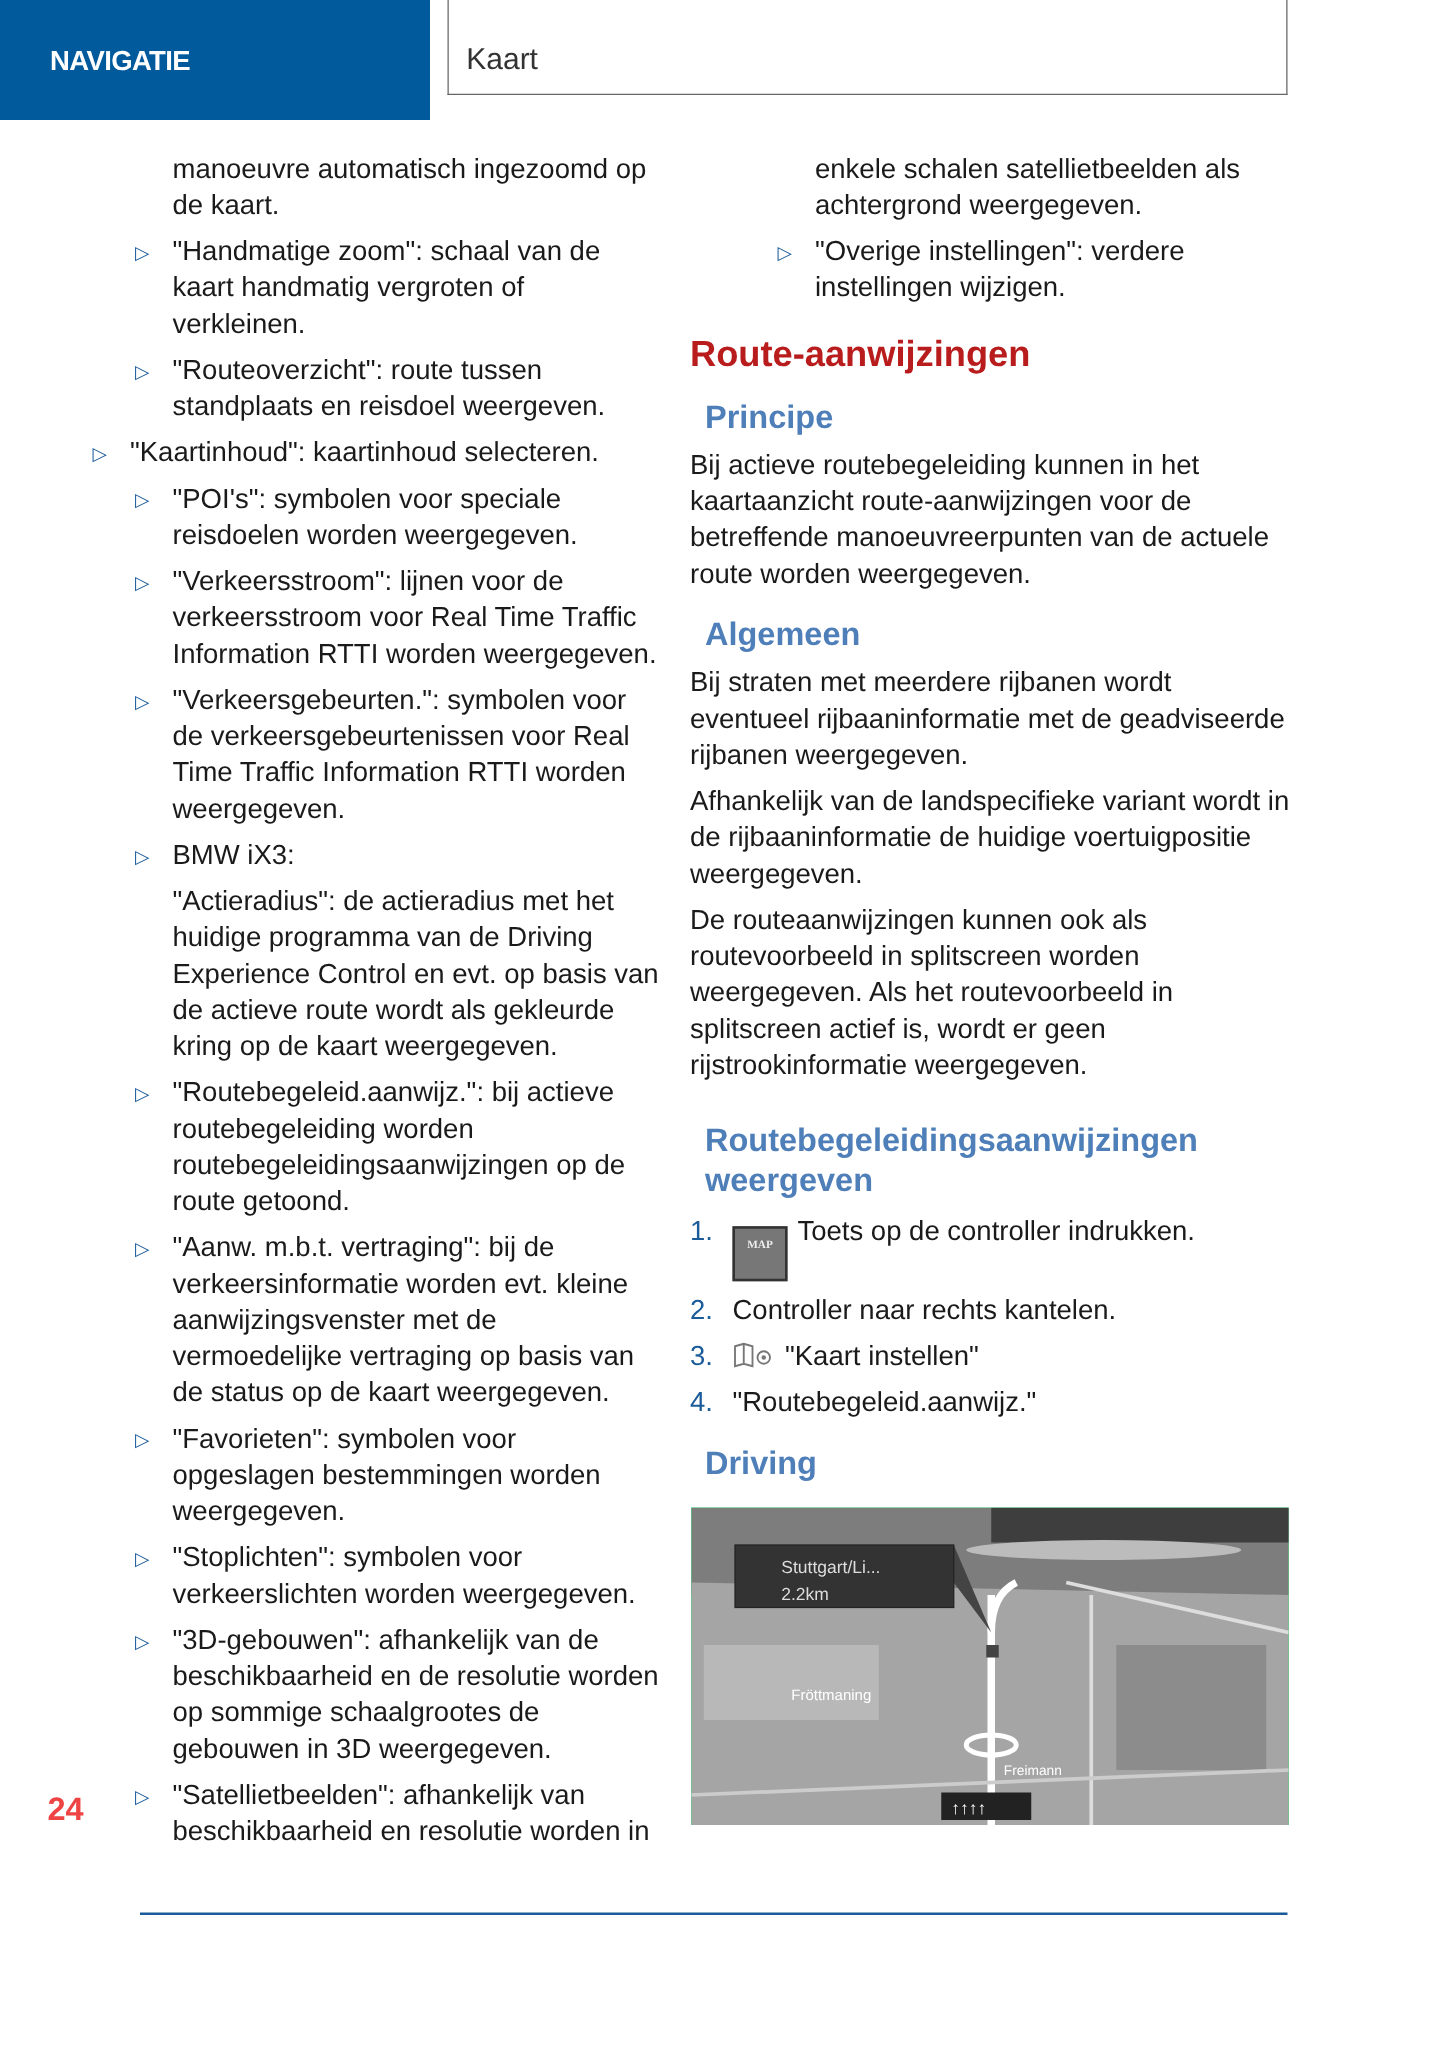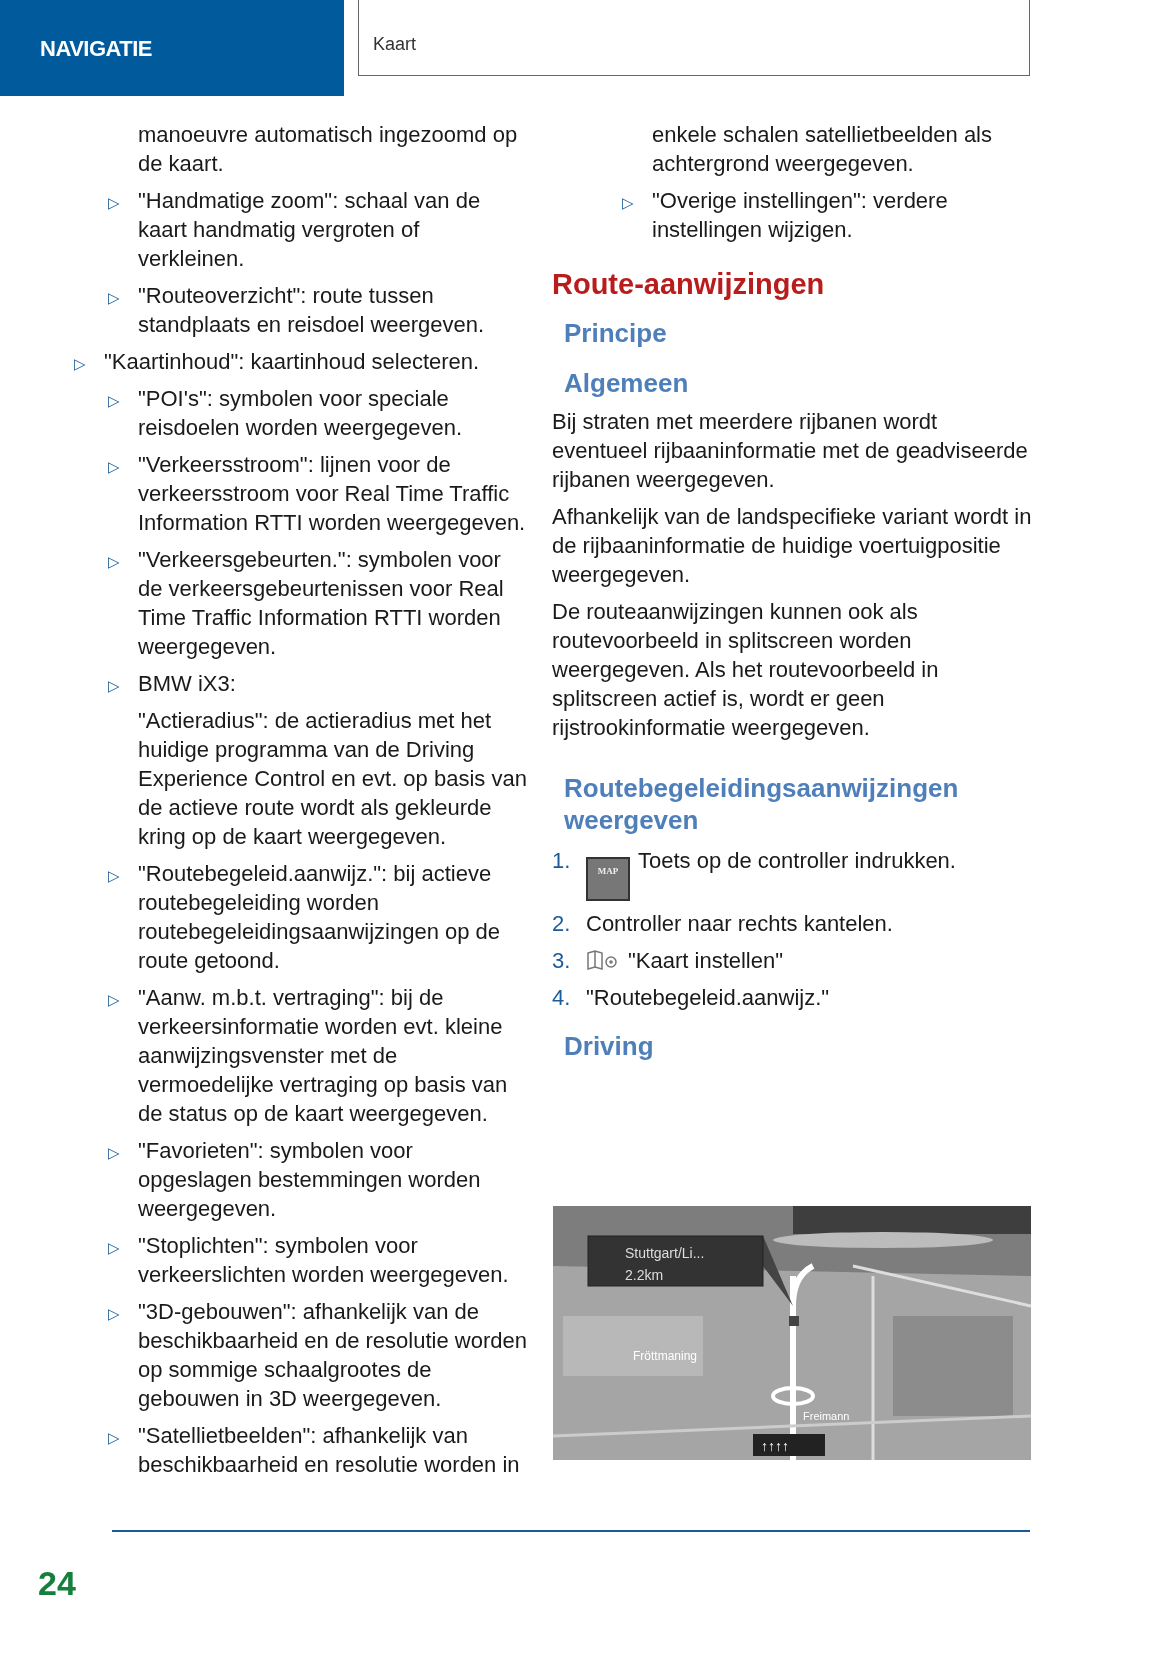--- a/index.html
+++ b/index.html
@@ -3,21 +3,21 @@
 <meta charset="utf-8">
 <style>
   html, body { margin:0; padding:0; background:#ffffff; }
   body { width:1165px; height:1653px; position:relative; overflow:hidden;
          font-family:"Liberation Sans", sans-serif; color:#1a1a1a; }
   .hdr-section { position:absolute; left:0; top:0; width:344px; height:96px; background:#005a9c;
                  color:#fff; font-weight:bold; font-size:22px; letter-spacing:-0.5px; }
   .hdr-section span { position:absolute; left:40px; top:36px; }
   .hdr-topic { position:absolute; left:358px; top:-2px; width:672px; height:78px;
                border:1.5px solid #666; border-top:none; box-sizing:border-box; background:#fff; }
-  .hdr-topic span { position:absolute; left:14px; top:36px; font-size:18px; color:#333; }
+  .hdr-topic span { position:absolute; left:14px; top:36px; font-size:24px; color:#333; }
   .col { position:absolute; font-size:22px; line-height:29px; }
   .colL { left:60px; top:120px; width:470px; }
   .colR { left:552px; top:120px; width:480px; }
   .p { margin:0 0 8px 0; }
   .li { position:relative; margin:0 0 8px 0; }
   .lvl1 { padding-left:44px; }
   .lvl2 { padding-left:78px; }
   .bullet { position:absolute; color:#1b5b99; font-size:15px; top:2px; }
   .lvl1 .bullet { left:14px; }
   .lvl2 .bullet { left:48px; }
@@ -25,21 +25,21 @@
   .h1 { color:#b91c1c; font-weight:bold; font-size:29px; margin:26px 0 14px; }
   .h2 { color:#4f7fb9; font-weight:bold; font-size:26px; margin:18px 12px 8px; line-height:32px; }
   .ol { margin:10px 0 4px; }
   .ol .item { position:relative; padding-left:34px; margin:0 0 8px 0; }
   .ol .num { position:absolute; left:0; color:#1b5b99; }
   .mapkey { display:inline-block; width:44px; height:44px; background:#777; border:2px solid #333;
             box-sizing:border-box; vertical-align:-6px; margin-right:8px; color:#eee; font-size:9px;
             text-align:center; line-height:24px; font-weight:bold;font-family:Liberation Serif, serif; }
   .mapset { display:inline-block; width:34px; height:22px; vertical-align:-3px; margin-right:8px; }
   .screen { position:absolute; left:553px; top:1206px; width:478px; height:254px; background:#22c55e; overflow:hidden; }
-  .pagenum { position:absolute; left:38px; top:1564px; font-size:34px; font-weight:bold; color:#15803d; }
+  .pagenum { position:absolute; left:38px; top:1432px; font-size:26px; font-weight:bold; color:#ef4444; }
   .footline { position:absolute; left:112px; top:1530px; width:918px; height:2px; background:#1b5b99; }
 </style>
 </head>
 <body>
 
 <div class="hdr-section">
     <span>NAVIGATIE</span>
   </div>
 <div class="hdr-topic">
     <span>Kaart</span>
@@ -66,20 +66,21 @@
 </div>
 
 <div class="col colR">
   <div class="p" style="padding-left:100px">enkele schalen satellietbeelden als achtergrond weergegeven.</div>
   <div class="li" style="padding-left:100px">
     <span class="bullet" style="left:70px">▷</span>
     <span>"Overige instellingen": verdere instellingen wijzigen.</span>
   </div>
   <div class="h1">Route-aanwijzingen</div>
   <div class="h2">Principe</div>
+  <div class="p">Bij actieve routebegeleiding kunnen in het kaartaanzicht route-aanwijzingen voor de betreffende manoeuvreerpunten van de actuele route worden weergegeven.</div>
   <div class="h2">Algemeen</div>
   <div class="p">Bij straten met meerdere rijbanen wordt eventueel rijbaaninformatie met de geadviseerde rijbanen weergegeven.</div>
   <div class="p">Afhankelijk van de landspecifieke variant wordt in de rijbaaninformatie de huidige voertuigpositie weergegeven.</div>
   <div class="p">De routeaanwijzingen kunnen ook als routevoorbeeld in splitscreen worden weergegeven. Als het routevoorbeeld in splitscreen actief is, wordt er geen rijstrookinformatie weergegeven.</div>
   <div class="h2" style="margin-top:30px">Routebegeleidingsaanwijzingen weergeven</div>
   <div class="ol">
     <div class="item"><span class="num">1.</span><span class="mapkey">MAP</span><span>Toets op de controller indrukken.</span></div>
     <div class="item"><span class="num">2.</span><span>Controller naar rechts kantelen.</span></div>
     <div class="item"><span class="num">3.</span><svg class="mapset" viewBox="0 0 34 22">
           <path d="M2 4 L9 2 L16 4 L16 20 L9 18 L2 20 Z M9 2 L9 18" fill="none" stroke="#777" stroke-width="1.5"></path>

